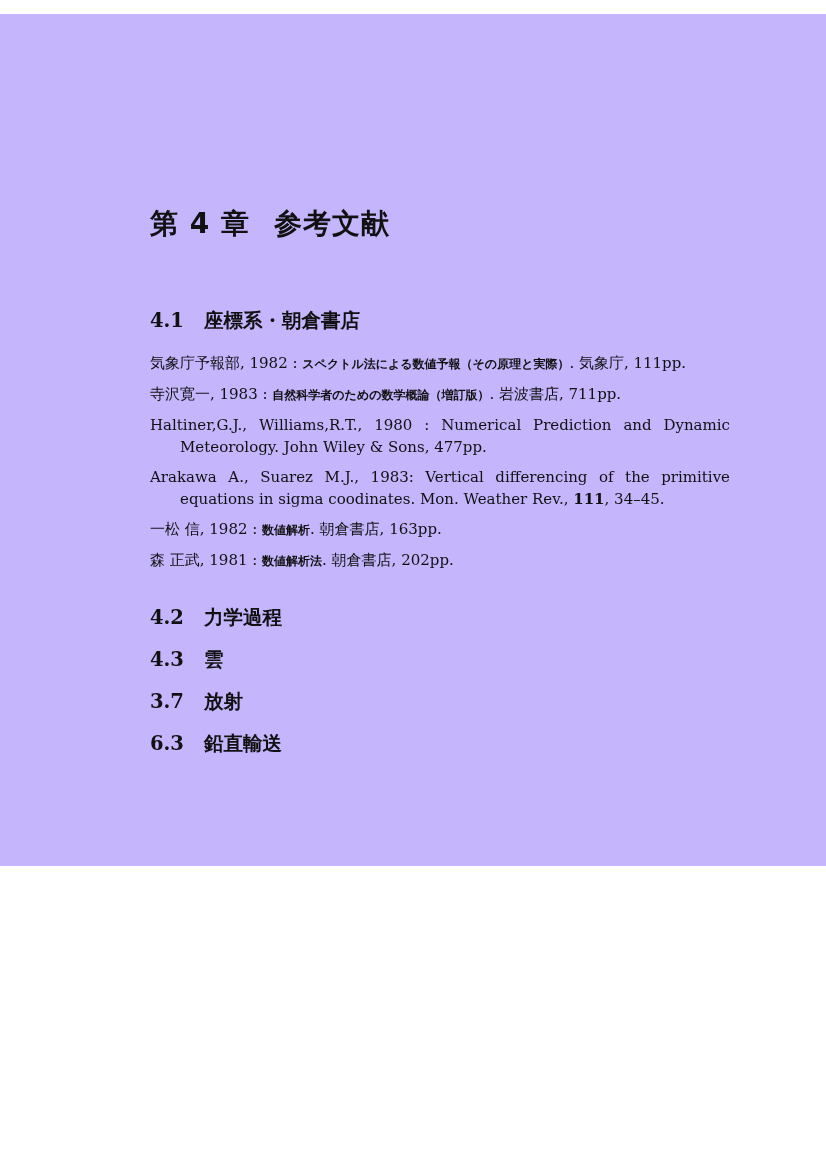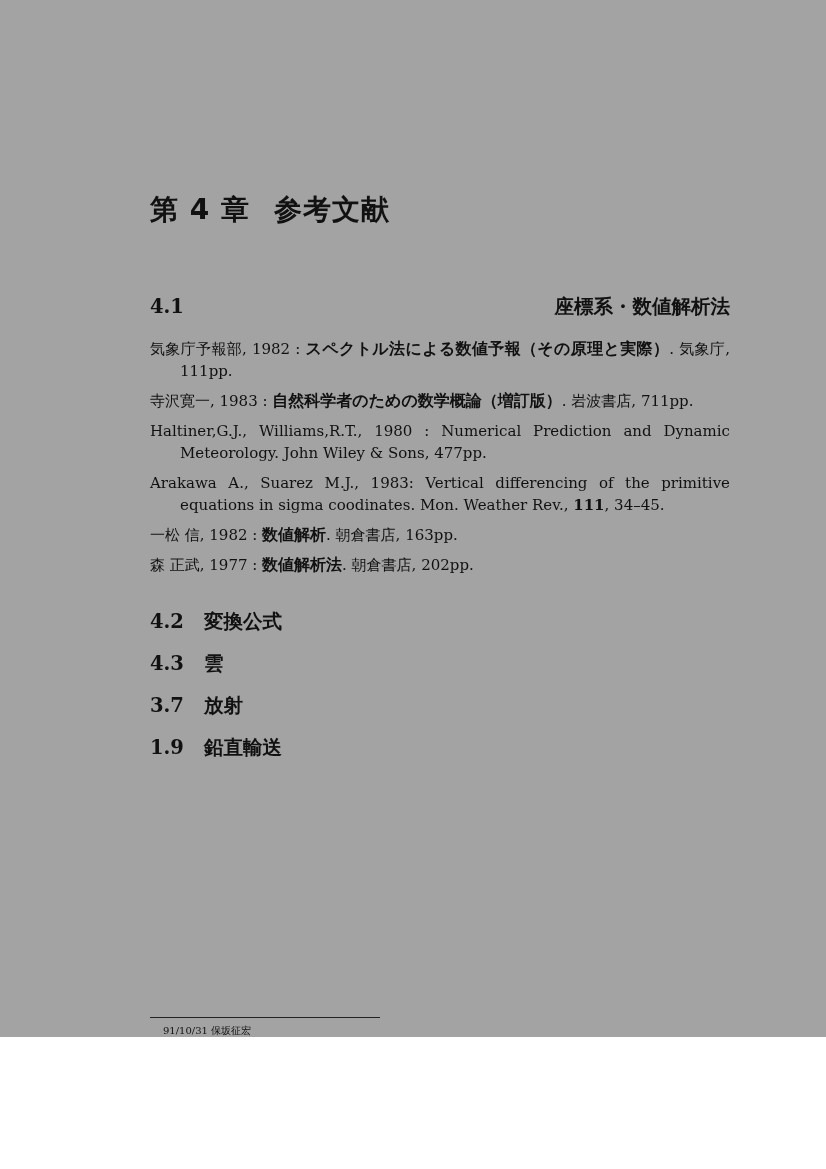--- a/index.html
+++ b/index.html
@@ -1,24 +1,25 @@
 <!DOCTYPE html>
 <html><head>
 <meta charset="utf-8">
 <style>
   * { box-sizing: border-box; }
   html, body { margin: 0; padding: 0; background: #ffffff; }
   .page {
     position: relative;
     width: 826px;
-    height: 1037px;
-    background: #a3a3a3;
+    height: 852px;
+    background: #c4b5fd;
     color: #111111;
     font-family: "DejaVu Serif", "Liberation Serif", serif;
     overflow: hidden;
+    margin-top: 14px;
   }
   .content-col {
     position: absolute;
     left: 150px;
     top: 195px;
     width: 580px;
   }
   .chapter-heading {
     display: flex;
     align-items: baseline;
@@ -36,21 +37,21 @@
     font-family: Liberation Serif, serif;
   }
   .section-heading {
     display: flex;
     align-items: baseline;
     font-weight: bold;
     font-size: 19.5px;
     line-height: 24px;
     margin-top: 18px;
   }
-  .section-heading.first { margin-top: 70px; justify-content: space-between; }
+  .section-heading.first { margin-top: 70px; }
   .ref-list + .section-heading { margin-top: 34px; }
   .sec-num {
     font-family: "DejaVu Serif", "Liberation Serif", serif;
     margin-right: 20px;
   }
   .sec-title {
     font-family: "DejaVu Sans", "Liberation Sans", sans-serif;
   }
   .ref-list { margin-top: 19px; margin-bottom: 0; }
   .ref {
@@ -58,21 +59,21 @@
     line-height: 22px;
     margin: 0 0 8px 0;
     padding-left: 30px;
     text-indent: -30px;
     text-align: justify;
   }
   .seg-normal { font-style: normal; }
   .seg-gothic {
     font-family: "DejaVu Sans", "Liberation Sans", sans-serif;
     font-weight: 600;
-    font-size: 16px;
+    font-size: 12px;
   }
   .seg-italic { }
   .seg-bold { font-weight: bold; }
   .footnote {
     position: absolute;
     left: 150px;
     top: 1017px;
     width: 580px;
   }
   .footnote-rule {
@@ -103,44 +104,44 @@
   <div class="content-col">
 
     <div class="chapter-heading">
       <span class="ch-num">第 4 章</span>
       <span class="ch-title">参考文献</span>
     </div>
 
     <div id="sections-root">
         <div class="section-heading first">
           <span class="sec-num">4.1</span>
-          <span class="sec-title">座標系・数値解析法</span>
+          <span class="sec-title">座標系・朝倉書店</span>
         </div>
         <div class="ref-list">
           <p class="ref"><span class="seg-normal">気象庁予報部, 1982 : </span><span class="seg-gothic">スペクトル法による数値予報（その原理と実際）</span><span class="seg-normal">. 気象庁, 111pp.</span></p>
           <p class="ref"><span class="seg-normal">寺沢寛一, 1983 : </span><span class="seg-gothic">自然科学者のための数学概論（増訂版）</span><span class="seg-normal">. 岩波書店, 711pp.</span></p>
           <p class="ref"><span class="seg-normal">Haltiner,G.J., Williams,R.T., 1980 : Numerical Prediction and Dynamic Meteorology.  </span><span class="seg-italic">John Wiley &amp; Sons</span><span class="seg-normal">, 477pp.</span></p>
           <p class="ref"><span class="seg-normal">Arakawa A., Suarez M.J., 1983: Vertical differencing of the primitive equations in sigma coodinates.  </span><span class="seg-italic">Mon. Weather Rev.</span><span class="seg-normal">, </span><span class="seg-bold">111</span><span class="seg-normal">, 34–45.</span></p>
           <p class="ref"><span class="seg-normal">一松 信, 1982 : </span><span class="seg-gothic">数値解析</span><span class="seg-normal">. 朝倉書店, 163pp.</span></p>
-          <p class="ref"><span class="seg-normal">森 正武, 1977 : </span><span class="seg-gothic">数値解析法</span><span class="seg-normal">. 朝倉書店, 202pp.</span></p>
+          <p class="ref"><span class="seg-normal">森 正武, 1981 : </span><span class="seg-gothic">数値解析法</span><span class="seg-normal">. 朝倉書店, 202pp.</span></p>
         </div>
         <div class="section-heading">
           <span class="sec-num">4.2</span>
-          <span class="sec-title">変換公式</span>
+          <span class="sec-title">力学過程</span>
         </div>
         <div class="section-heading">
           <span class="sec-num">4.3</span>
           <span class="sec-title">雲</span>
         </div>
         <div class="section-heading">
           <span class="sec-num">3.7</span>
           <span class="sec-title">放射</span>
         </div>
         <div class="section-heading">
-          <span class="sec-num">1.9</span>
+          <span class="sec-num">6.3</span>
           <span class="sec-title">鉛直輸送</span>
         </div>
       </div>
 
   </div>
 
   <div class="footnote">
     <div class="footnote-rule"></div>
     <div class="footnote-text">91/10/31 保坂征宏</div>
   </div>

